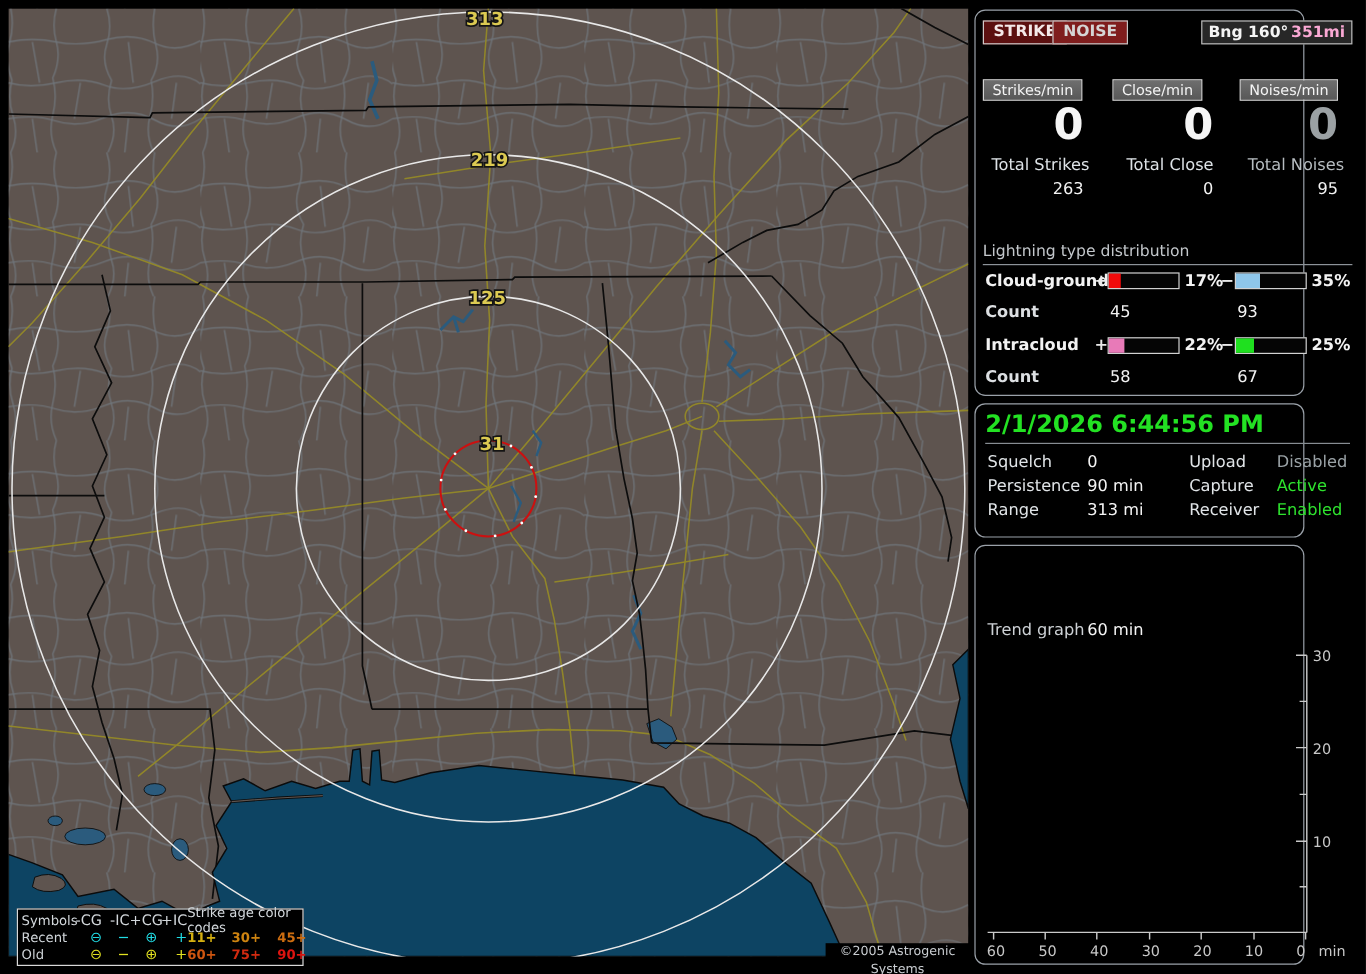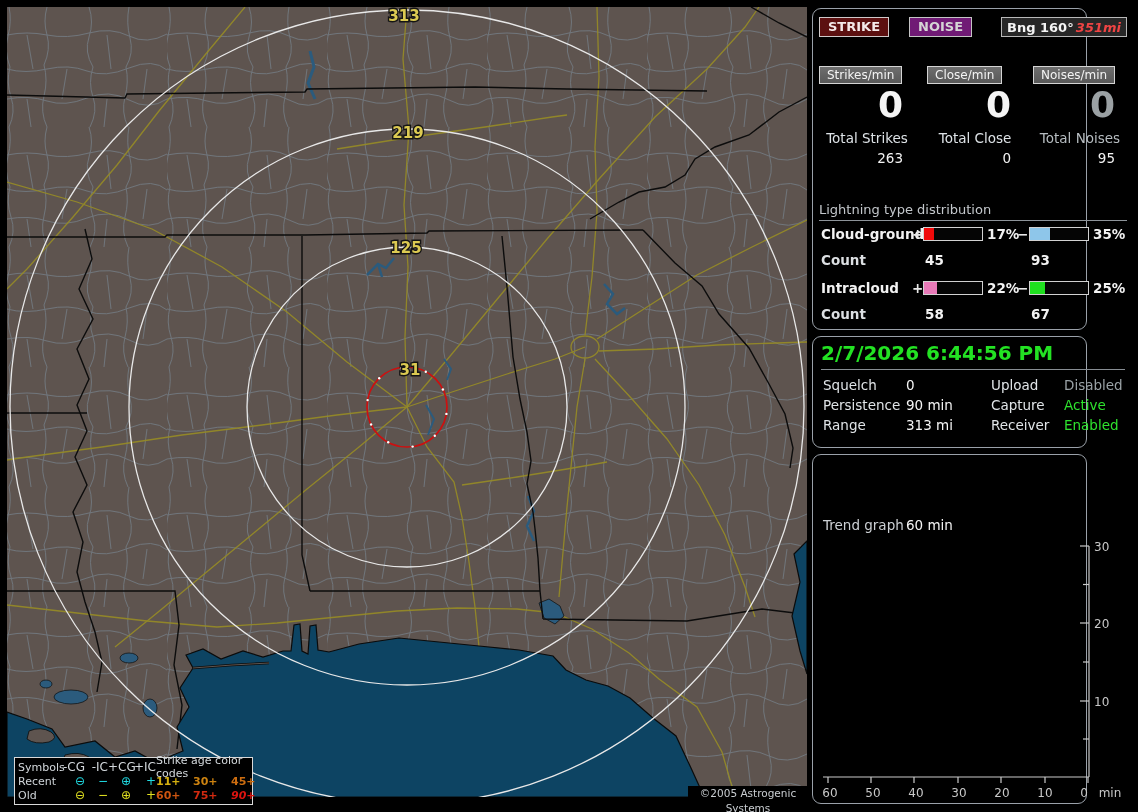--- a/index.html
+++ b/index.html
@@ -23,40 +23,40 @@
   
   .panel{position:absolute;left:812px;width:275px;background:#000;border:1px solid #9aa1a9;
          border-radius:9px;box-sizing:border-box;color:#e8ecee;}
   #p1{top:8px;height:322px;}
   #p2{top:336px;height:112px;}
   #p3{top:454px;height:350px;}
   .btn{position:absolute;top:8px;height:20px;font-size:13px;font-weight:bold;
        border:1px solid #cfc9c9;padding:0 8px;line-height:18px;cursor:pointer;
        font-family:"DejaVu Sans", sans-serif;}
   .strike{left:6px;background:#5c1010;color:#f4e9e9;}
-  .noise{left:96px;background:#701a75;color:#d5d5d5;border-color:#c4c4c4;}
+  .noise{left:64px;background:#7f1d1d;color:#d5d5d5;border-color:#c4c4c4;}
   .bng{position:absolute;left:188px;top:8px;width:126px;height:20px;background:#272727;
        border:1px solid #b8b8b8;box-sizing:border-box;display:flex;justify-content:space-between;
        align-items:center;padding:0 5px;font-size:13px;font-weight:bold;}
   .bng .lbl{color:#f4f4f4;}
   .rcol{position:absolute;top:55px;width:96px;}
   .chip{display:inline-block;background:linear-gradient(#6e6e6e,#585858);border:1px solid #d4d4d4;
         color:#f4f4f4;font-size:12px;padding:1px 7px;line-height:14px;}
   .bigzero{font-size:36px;font-weight:bold;text-align:right;padding-right:12px;margin-top:2px;line-height:38px;}
   .tlabel{font-size:13.5px;text-align:center;margin-top:6px;}
   .tvalue{font-size:13.5px;text-align:right;padding-right:12px;margin-top:4px;color:#f2f2f2;}
   .dist-h{position:absolute;left:6px;top:193px;width:308px;color:#c3c7cb;font-size:13px;
           padding-bottom:3px;border-bottom:1px solid #8d9399;}
   .drow{position:absolute;height:16px;font-size:13.5px;}
   .dname{position:absolute;left:8px;font-weight:bold;color:#f2f2f2;}
   .dsign{position:absolute;color:#e8e8e8;font-weight:bold;}
   .dbar{position:absolute;width:58px;height:12px;top:1px;border:1px solid #d2d2d2;background:#050505;}
   .dbar .fill{height:100%;}
   .dpct{position:absolute;font-weight:bold;color:#f2f2f2;}
-  .dcount{position:absolute;font-weight:bold;color:#f2f2f2;}
+  .dcount{position:absolute;font-weight:normal;color:#f2f2f2;}
   .clock{position:absolute;left:8px;top:4px;width:304px;font-size:20px;font-weight:bold;
          color:#23e223;padding-bottom:4px;border-bottom:1px solid #878d93;}
   .srow{position:absolute;height:17px;font-size:13.5px;width:312px;}
   .c1{position:absolute;left:10px;color:#e0e4e7;}
   .c2{position:absolute;left:93px;color:#f4f4f4;}
   .c3{position:absolute;left:178px;color:#e0e4e7;}
   .c4{position:absolute;left:251px;}
   #p3 .c3{left:168px;}
   #p3 .c4{left:246px;color:#f4f4f4;}
   .dim{color:#ccd0d4;}
@@ -189,31 +189,31 @@
   <span class="age" style="color: rgb(205, 131, 16);">30+</span>
   <span class="age" style="color: rgb(205, 109, 16);">45+</span>
 
   <span>Old</span>
   <span class="sym yel">⊖</span>
   <span class="sym yel">−</span>
   <span class="sym yel">⊕</span>
   <span class="sym yel">+</span>
   <span class="age" style="color: rgb(205, 85, 16);">60+</span>
   <span class="age" style="color: rgb(210, 42, 16);">75+</span>
-  <span class="age" style="color: rgb(220, 20, 16); font-style: italic;">90+</span>
+  <span class="age" style="color: rgb(220, 20, 16);">90+</span>
 </div>
 
 <div class="copyright">©2005 Astrogenic Systems</div>
 
 <div class="panel" id="p1">
   <button class="btn strike">STRIKE</button>
   <button class="btn noise">NOISE</button>
   <div class="bng">
     <span class="lbl">Bng 160°</span>
-    <span style="color: #ef4444; font-style: italic;">351mi</span>
+    <span style="color: #f9a8d4;">351mi</span>
   </div>
 
   <div class="rcol" style="left:6px">
     <span class="chip">Strikes/min</span>
     <div class="bigzero" style="color: rgb(245, 245, 245);">0</div>
     <div class="tlabel" style="color: rgb(221, 226, 230);">Total Strikes</div>
     <div class="tvalue">263</div>
   </div>
   <div class="rcol" style="left:114px">
     <span class="chip">Close/min</span>
@@ -263,21 +263,21 @@
     <span class="dpct" style="left:280px">25%</span>
   </div>
   <div class="drow" style="top:297px;width:312px">
     <span class="dname" style="font-weight:bold;color:#dcdfe2">Count</span>
     <span class="dcount" style="left:112px">58</span>
     <span class="dcount" style="left:218px">67</span>
   </div>
 </div>
 
 <div class="panel" id="p2">
-  <div class="clock">2/7/2026 6:44:56 PM</div>
+  <div class="clock">2/1/2026 6:44:56 PM</div>
   <div class="srow" style="top:40px">
     <span class="c1">Squelch</span>
     <span class="c2">0</span>
     <span class="c3">Upload</span>
     <span class="c4" style="color: rgb(154, 162, 166);">Disabled</span>
   </div>
   <div class="srow" style="top:60px">
     <span class="c1">Persistence</span>
     <span class="c2">90 min</span>
     <span class="c3">Capture</span>

